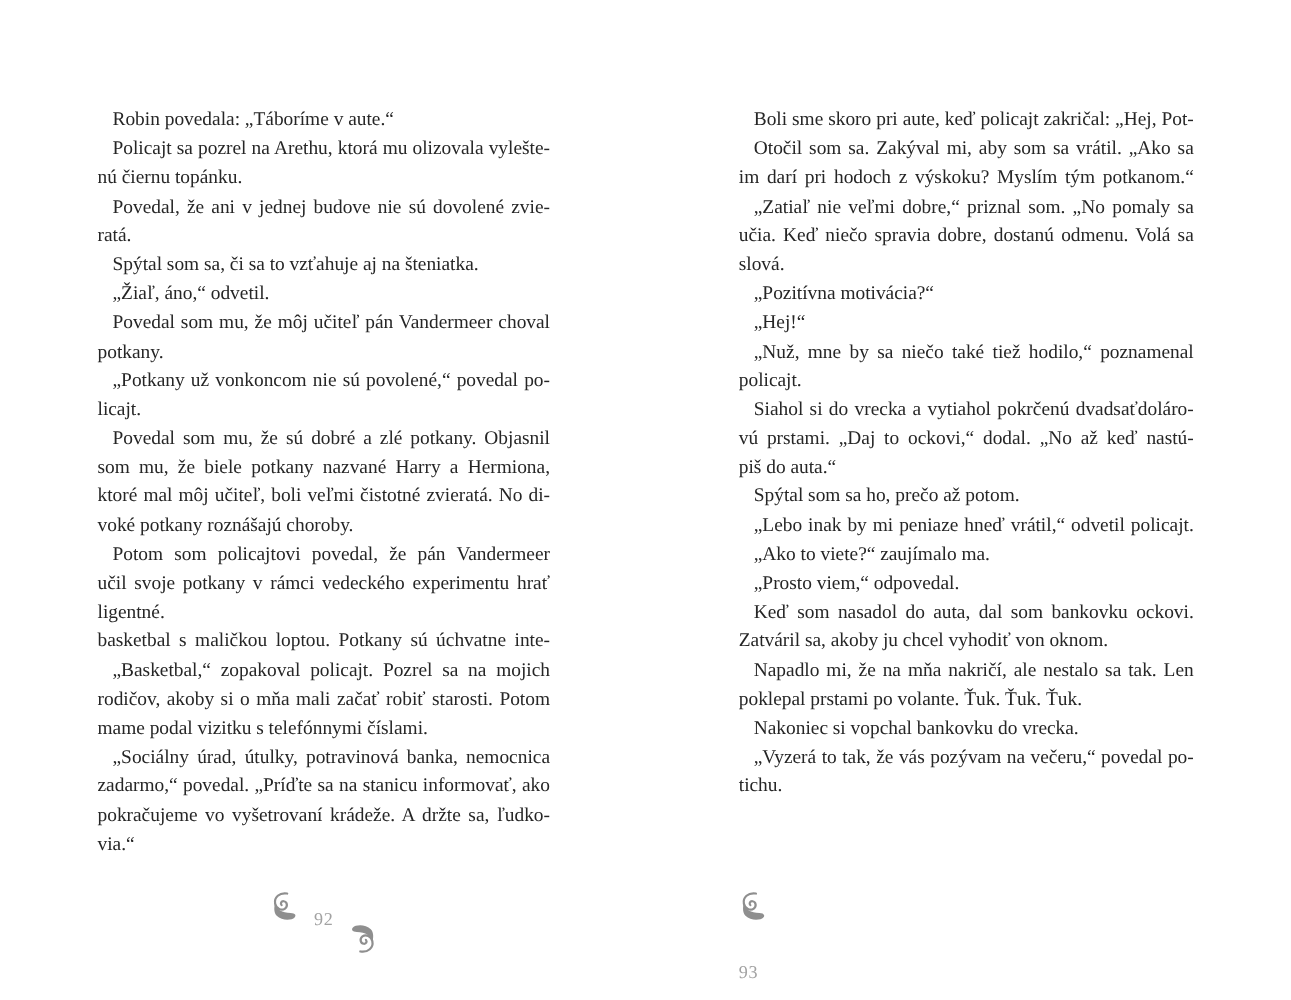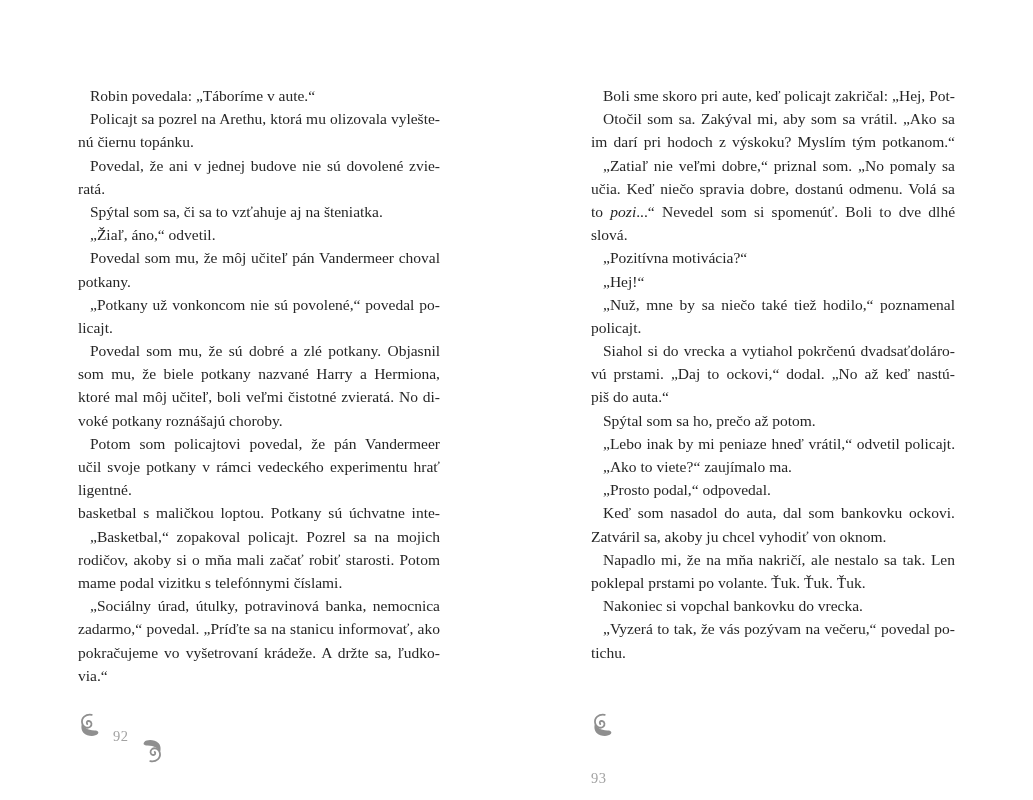--- a/index.html
+++ b/index.html
@@ -24,21 +24,21 @@
   .col-left  { left: 78px;  width: 362px; }
   .col-right { left: 591px; width: 364px; }
 
   .line { width: 100%; height: 23.2px; text-align: left; }
   .line.just { text-align: justify; text-align-last: justify; }
   .line.indent { padding-left: 12px; }
   .line em { font-style: italic; }
 
   .footer {
     position: absolute; top: 712px;
-    display: flex; align-items: flex-start;
+    display: flex; justify-content: center; align-items: flex-start;
     gap: 13px;
   }
   .footer-left  { left: 78px;  width: 362px; }
   .footer-right { left: 591px; width: 364px; flex-direction: column; }
   .pagenum {
     font-size: 14.5px; letter-spacing: 0.5px;
     color: var(--pagenum); margin-top: 16px;
   }
   .orn { width: 22px; height: 29px; display: block; }
   .orn .coil { fill: none; stroke: var(--orn); stroke-width: 2.6; stroke-linecap: round; }
@@ -78,33 +78,32 @@
       <div class="line just">pokračujeme vo vyšetrovaní krádeže. A držte sa, ľudko-</div>
       <div class="line">via.“</div>
     </div>
 
   <div class="col col-right" id="right-col">
       <div class="line indent just">Boli sme skoro pri aute, keď policajt zakričal: „Hej, Pot-</div>
       <div class="line indent just">Otočil som sa. Zakýval mi, aby som sa vrátil. „Ako sa</div>
       <div class="line just">im darí pri hodoch z výskoku? Myslím tým potkanom.“</div>
       <div class="line indent just">„Zatiaľ nie veľmi dobre,“ priznal som. „No pomaly sa</div>
       <div class="line just">učia. Keď niečo spravia dobre, dostanú odmenu. Volá sa</div>
-      <div class="line just"><span>to </span><em>pozi</em><span>...“ Nevedel som si spomenúť. Boli to dve dlhé</span></div>
       <div class="line">slová.</div>
       <div class="line indent">„Pozitívna motivácia?“</div>
       <div class="line indent">„Hej!“</div>
       <div class="line indent just">„Nuž, mne by sa niečo také tiež hodilo,“ poznamenal</div>
       <div class="line">policajt.</div>
       <div class="line indent just">Siahol si do vrecka a vytiahol pokrčenú dvadsaťdoláro-</div>
       <div class="line just">vú prstami. „Daj to ockovi,“ dodal. „No až keď nastú-</div>
       <div class="line">piš do auta.“</div>
       <div class="line indent">Spýtal som sa ho, prečo až potom.</div>
       <div class="line indent just">„Lebo inak by mi peniaze hneď vrátil,“ odvetil policajt.</div>
       <div class="line indent">„Ako to viete?“ zaujímalo ma.</div>
-      <div class="line indent">„Prosto podal,“ odpovedal.</div>
+      <div class="line indent">„Prosto viem,“ odpovedal.</div>
       <div class="line indent just">Keď som nasadol do auta, dal som bankovku ockovi.</div>
       <div class="line">Zatváril sa, akoby ju chcel vyhodiť von oknom.</div>
       <div class="line indent just">Napadlo mi, že na mňa nakričí, ale nestalo sa tak. Len</div>
       <div class="line">poklepal prstami po volante. Ťuk. Ťuk. Ťuk.</div>
       <div class="line indent">Nakoniec si vopchal bankovku do vrecka.</div>
       <div class="line indent just">„Vyzerá to tak, že vás pozývam na večeru,“ povedal po-</div>
       <div class="line">tichu.</div>
     </div>
 
   <div class="footer footer-left">

